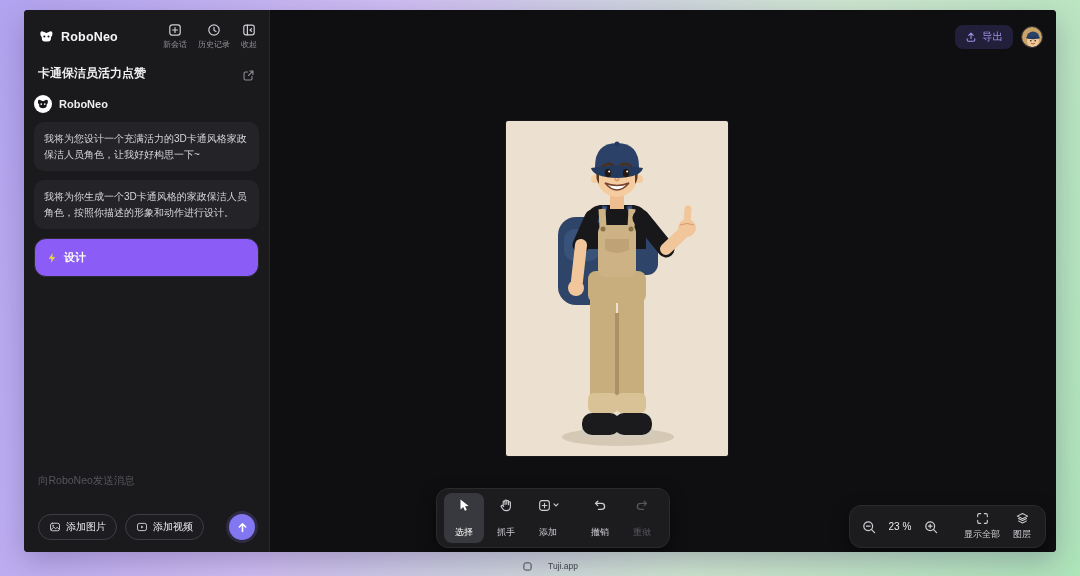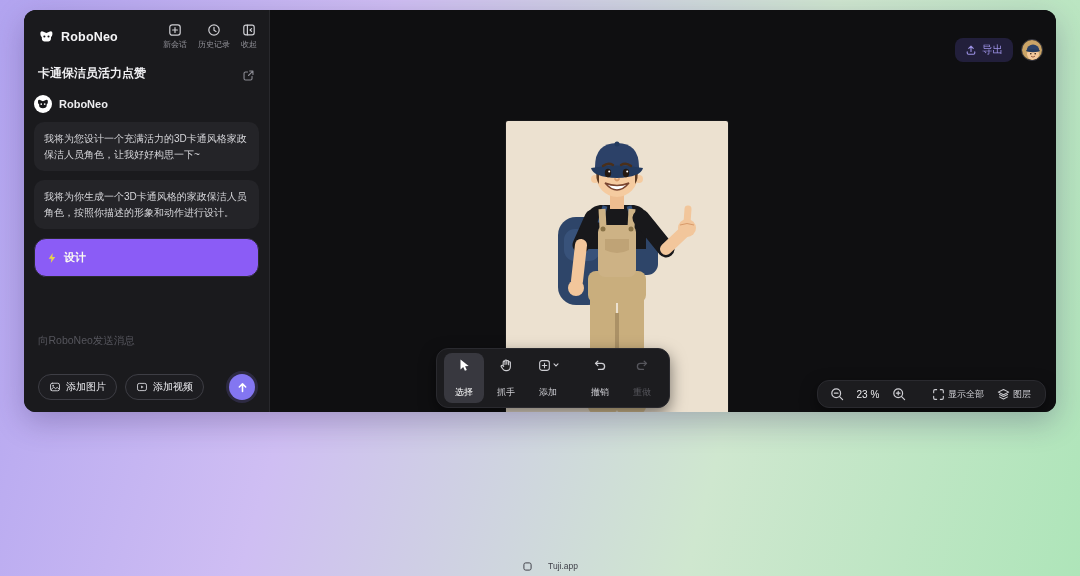--- a/index.html
+++ b/index.html
@@ -2,22 +2,22 @@
 <html><head>
 <meta charset="utf-8">
 <style>
   * { margin:0; padding:0; box-sizing:border-box; }
   html,body { width:1080px; height:576px; overflow:hidden; }
   body { font-family:"Liberation Sans","DejaVu Sans",sans-serif; }
 
   .stage { position:relative; width:1080px; height:576px;
     background:linear-gradient(105deg,#b2a4f0 0%,#cfbef3 32%,#cfe7cf 68%,#aee5b9 100%); }
 
-  .window { position:absolute; left:24px; top:10px; width:1032px; height:402px;
-    background:#0f0f11; border-radius:12px; overflow:hidden; display:flex;
+  .window { position:absolute; left:24px; top:10px; width:1032px; height:542px;
+    background:#0f0f11; border-radius:4px; overflow:hidden; display:flex;
     box-shadow:0 10px 30px rgba(45,30,90,.28); }
 
   
   .sidebar { width:246px; min-width:246px; background:#1a1a1d; border-right:1px solid #28282c;
     display:flex; flex-direction:column; }
 
   .brand-row { display:flex; align-items:center; gap:6px; padding:13px 12px 0 14px; }
   .brand-logo { width:17px; height:17px; display:grid; place-items:center; }
   .brand-name { color:#f5f5f7; font-size:12.5px; font-weight:bold; letter-spacing:.2px; }
   .top-actions { margin-left:auto; display:flex; gap:11px; }
@@ -57,21 +57,21 @@
   .pill-btn { display:flex; align-items:center; gap:5px; border:1px solid #3e3e45;
     background:#1d1d21; color:#ececf0; font-size:10px; border-radius:14px; padding:5px 10px; cursor:pointer; }
   .pill-btn .ic { color:#cfcfd4; display:grid; place-items:center; }
   .send-btn { margin-left:auto; width:26px; height:26px; border-radius:50%;
     background:#8376f1; display:grid; place-items:center; cursor:pointer;
     box-shadow:0 0 0 3px rgba(131,118,241,.18); }
 
   
   .canvas { position:relative; flex:1; background:#0f0f11; }
 
-  .canvas-top { position:absolute; top:28px; right:13px; display:flex; align-items:center; gap:8px; }
+  .canvas-top { position:absolute; top:15px; right:13px; display:flex; align-items:center; gap:8px; }
   .export-btn { display:flex; align-items:center; gap:5px; background:rgba(80,68,160,.30);
     color:#9d92e6; border-radius:8px; padding:5px 10px; font-size:10.5px; cursor:pointer; }
   .user-avatar { width:22px; height:22px; border-radius:50%; overflow:hidden;
     border:1px solid #3a3a42; cursor:pointer; }
 
   .artwork { position:absolute; left:236px; top:111px; width:222px; height:335px;
     border-radius:2px; overflow:hidden; box-shadow:0 0 0 1px rgba(255,255,255,.04); cursor:pointer; }
 
   .float-bar { position:absolute; bottom:4px; background:#1c1c1f; border:1px solid #2a2a2f;
     border-radius:12px; box-shadow:0 6px 16px rgba(0,0,0,.5); display:flex; align-items:center; }
@@ -82,21 +82,21 @@
   .tool .t-label { font-size:9px; }
   .tool.selected { background:#38383f; color:#ffffff; }
   .tool.disabled { color:#56565c; cursor:default; }
   .tool .icon-row { display:flex; align-items:center; gap:2px; height:14px; }
   .tool-gap { width:8px; }
 
   .zoombar { right:10px; padding:6px 12px; gap:9px; }
   .z-ic { color:#cfcfd4; display:grid; place-items:center; cursor:pointer; }
   .zoom-text { color:#ebebee; font-size:10px; display:flex; gap:3px; align-items:baseline; min-width:30px;
     justify-content:center; }
-  .z-group { display:flex; flex-direction:row; align-items:center; gap:3px; color:#cdcdd2;
+  .z-group { display:flex; flex-direction:column; align-items:center; gap:3px; color:#cdcdd2;
     cursor:pointer; padding:0 2px; }
   .z-group .t-label { font-size:9px; white-space:nowrap; }
   .zb-gap { width:6px; }
 
   .watermark { position:absolute; left:0; right:0; bottom:5px; display:flex; justify-content:center;
     align-items:center; gap:16px; color:#41414a; font-size:8.5px;margin-left:21px; }
 
   svg { display:block; }
 </style>
 </head>

